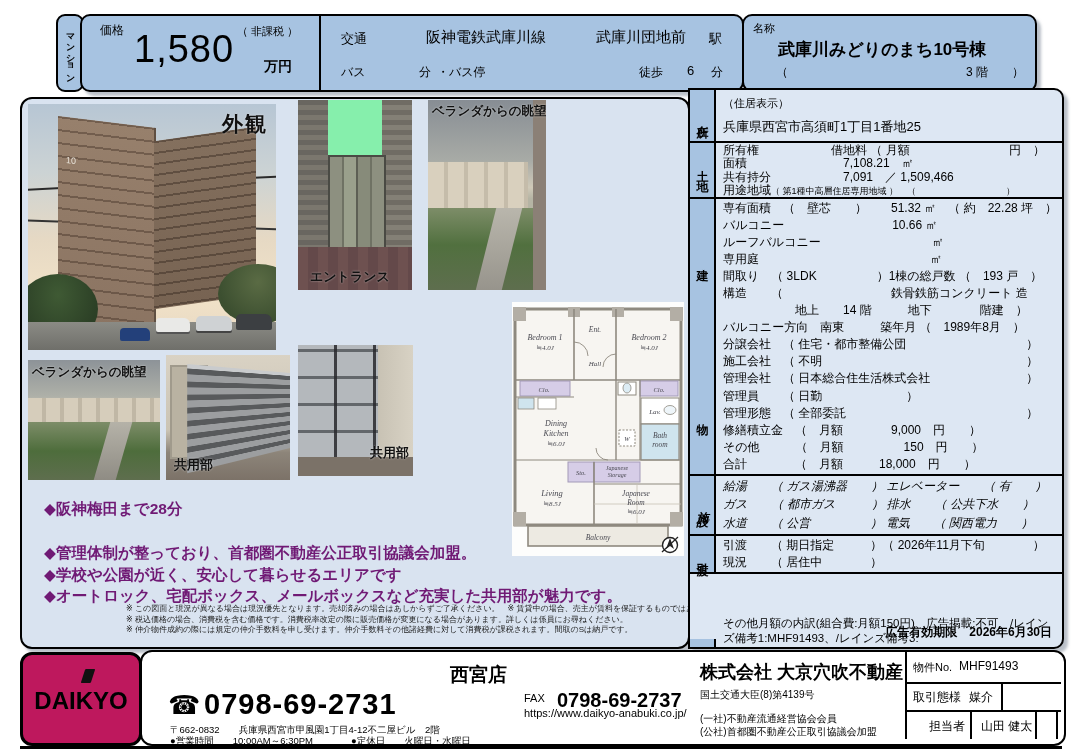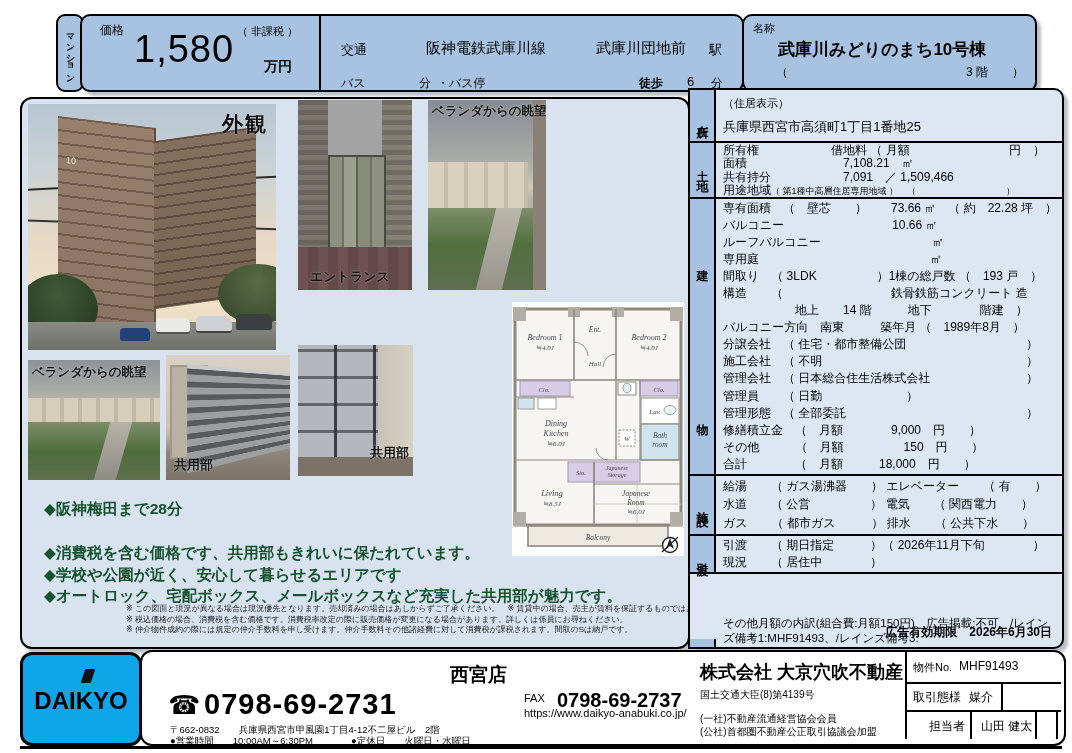--- a/index.html
+++ b/index.html
@@ -13,21 +13,21 @@
   .spec{position:absolute;left:688px;top:88px;width:372px;height:557px;border:2px solid #000;border-radius:0 10px 10px 0;background:#dde7f3;box-shadow:4px 4px 3px rgba(130,140,155,.55);display:flex;flex-direction:column;overflow:hidden;}
   .sec{display:flex;border-bottom:2px solid #000;}
   .sec:last-child{border-bottom:none;align-items:flex-end;}
   .seclabel{width:24px;background:#a7c3e1;border-right:2px solid #000;display:flex;align-items:center;justify-content:center;flex:none;}
   .seclabel span{writing-mode:vertical-rl;text-orientation:upright;font-size:12px;font-weight:600;}
   .secbody{flex:1;display:flex;flex-direction:column;justify-content:space-around;padding:1px 4px 1px 7px;overflow:hidden;}
   .trow{font-size:12px;line-height:1.12;white-space:pre;}
   
   .plabel{position:absolute;font-weight:600;color:#111;text-shadow:0 0 2px rgba(255,255,255,.6);}
   .photo{position:absolute;overflow:hidden;}
-  .bullet{position:absolute;left:44px;font-size:15.5px;font-weight:600;color:#14532d;white-space:nowrap;}
+  .bullet{position:absolute;left:44px;font-size:15.5px;font-weight:600;color:#701a75;white-space:nowrap;}
   .fineprint{position:absolute;left:126px;font-size:8px;line-height:10.5px;color:#1c1c1c;white-space:nowrap;}
   
   .cellline{position:absolute;background:#000;}
   .fp-ext{background:linear-gradient(180deg,#b7c6d4 0%,#ccd3d4 28%,#e6d9c4 55%,#f1e2c8 78%,#e6d7c2 100%);}
   svg text{font-family:"Liberation Serif","DejaVu Serif",serif;font-style:italic;fill:#4a4a52;}
 </style>
 </head>
 <body>
 
 <div class="sheet">
@@ -39,29 +39,29 @@
   <div class="abs bluebox" style="left:80px;top:14px;width:660px;height:74px;">
 
     <div class="abs" style="left:0;top:0;width:237px;height:100%;">
       <span class="abs" style="left:18px;top:6px;font-size:12px;">価格</span>
       <span class="abs" style="left:52px;top:12px;font-size:38px;letter-spacing:1px;">1,580</span>
       <span class="abs" style="left:155px;top:8px;font-size:11px;">（ 非課税 ）</span>
       <span class="abs" style="left:182px;top:42px;font-size:14px;font-weight:600;">万円</span>
     </div>
     <div class="abs" style="left:237px;top:0;width:2px;height:100%;background:#000;"></div>
 
-    <div class="abs" style="left:239px;top:15px;width:419px;height:100%;">
+    <div class="abs" style="left:239px;top:4px;width:419px;height:100%;">
       <span class="abs" style="left:20px;top:10px;font-size:13px;">交通</span>
       <span class="abs" style="left:105px;top:8px;font-size:15px;">阪神電鉄武庫川線</span>
       <span class="abs" style="left:275px;top:8px;font-size:15px;">武庫川団地前</span>
       <span class="abs" style="left:388px;top:10px;font-size:13px;">駅</span>
       <span class="abs" style="left:20px;top:44px;font-size:12px;">バス</span>
       <span class="abs" style="left:98px;top:44px;font-size:12px;">分</span>
       <span class="abs" style="left:116px;top:44px;font-size:12px;">・バス停</span>
-      <span class="abs" style="left:318px;top:44px;font-size:12px;font-weight:bold;">徒歩</span>
+      <span class="abs" style="left:318px;top:44px;font-size:12px;">徒歩</span>
       <span class="abs" style="left:366px;top:43px;font-size:13px;">6</span>
       <span class="abs" style="left:390px;top:44px;font-size:12px;">分</span>
     </div>
   </div>
 
   <div class="abs bluebox" style="left:742px;top:14px;width:291px;height:74px;">
     <span class="abs" style="left:9px;top:5px;font-size:11px;">名称</span>
     <span class="abs" style="left:34px;top:22px;font-size:17px;font-weight:700;white-space:nowrap;">武庫川みどりのまち10号棟</span>
     <span class="abs" style="left:32px;top:48px;font-size:12px;">（</span>
     <span class="abs" style="left:222px;top:48px;font-size:12px;">3 階</span>
@@ -84,21 +84,21 @@
     <div class="abs" style="left:-10px;top:170px;width:80px;height:70px;background:radial-gradient(ellipse at 50% 30%,#3f5a34,#2c4026 70%);border-radius:50%;"></div>
     <div class="abs" style="left:190px;top:160px;width:80px;height:60px;background:radial-gradient(ellipse at 50% 30%,#5a6b44,#3c4f30 70%);border-radius:50%;"></div>
     <div class="abs" style="left:0;top:218px;width:248px;height:28px;background:linear-gradient(180deg,#8b8b85,#6f6f6a);"></div>
     <div class="abs" style="left:128px;top:214px;width:34px;height:14px;background:#e9e9e7;border-radius:4px 6px 2px 2px;box-shadow:0 2px 0 #555;"></div>
     <div class="abs" style="left:168px;top:212px;width:36px;height:15px;background:#cfd2d4;border-radius:5px 7px 2px 2px;box-shadow:0 2px 0 #444;"></div>
     <div class="abs" style="left:208px;top:210px;width:36px;height:16px;background:#3c3f42;border-radius:5px 7px 2px 2px;"></div>
     <div class="abs" style="left:92px;top:224px;width:30px;height:13px;background:#23407a;border-radius:4px 5px 2px 2px;"></div>
     <span class="plabel" style="right:8px;top:6px;font-size:21px;letter-spacing:2px;">外観</span>
   </div>
 
-  <div class="photo" style="left:298px;top:100px;width:114px;height:190px;background:#a3a3a3;">
+  <div class="photo" style="left:298px;top:100px;width:114px;height:190px;background:#86efac;">
     <div class="abs" style="left:0;top:0;width:30px;height:160px;background:repeating-linear-gradient(0deg,#7b776e 0 5px,#696660 5px 10px);"></div>
     <div class="abs" style="left:84px;top:0;width:30px;height:160px;background:repeating-linear-gradient(0deg,#848076 0 5px,#706c64 5px 10px);"></div>
     <div class="abs" style="left:30px;top:55px;width:54px;height:92px;background:linear-gradient(90deg,#8d9080 0 22%,#6f7264 22% 26%,#9aa08c 26% 48%,#5d5f54 48% 52%,#878b7a 52% 74%,#6f7264 74% 78%,#8d9080 78%);border:2px solid #4a4a44;"></div>
     <div class="abs" style="left:0;top:147px;width:114px;height:43px;background:repeating-linear-gradient(90deg,#6e5150 0 10px,#64494a 10px 20px),#6e5150;"></div>
     <span class="plabel" style="left:12px;bottom:4px;font-size:13px;">エントランス</span>
   </div>
 
   <div class="photo" style="left:428px;top:100px;width:118px;height:190px;background:linear-gradient(180deg,#878d94 0%,#a8aba6 32%,#cfc9b8 46%,#b5b4a4 52%);">
     <div class="abs" style="left:0;top:62px;width:100px;height:48px;background:repeating-linear-gradient(90deg,#d9d0be 0 16px,#c5bcaa 16px 20px);box-shadow:0 2px 0 rgba(0,0,0,.2);"></div>
     <div class="abs" style="left:0;top:108px;width:118px;height:82px;background:linear-gradient(180deg,#7d8d68 0%,#51703f 45%,#5e6e4e 100%);"></div>
@@ -199,21 +199,21 @@
       <text x="40" y="194" font-size="8.5" text-anchor="middle">Living</text>
       <text x="40" y="204" font-size="7" text-anchor="middle">≒8.5J</text>
       <text x="124" y="194" font-size="7.5" text-anchor="middle">Japanese</text>
       <text x="124" y="203" font-size="7.5" text-anchor="middle">Room</text>
       <text x="124" y="212" font-size="7" text-anchor="middle">≒6.0J</text>
       <text x="86" y="238" font-size="7.5" text-anchor="middle">Balcony</text>
     </svg>
   </div>
 
   <div class="bullet" style="top:499px;">◆阪神梅田まで28分</div>
-  <div class="bullet" style="top:543px;">◆消費税を含む価格です、共用部もきれいに保たれています。</div>
+  <div class="bullet" style="top:543px;">◆管理体制が整っており、首都圏不動産公正取引協議会加盟。</div>
   <div class="bullet" style="top:565px;">◆学校や公園が近く、安心して暮らせるエリアです</div>
   <div class="bullet" style="top:586px;">◆オートロック、宅配ボックス、メールボックスなど充実した共用部が魅力です。</div>
 
   <div class="fineprint" style="top:604px;">※ この図面と現況が異なる場合は現況優先となります。売却済みの場合はあしからずご了承ください。　※ 賃貸中の場合、売主が賃料を保証するものではありません。</div>
   <div class="fineprint" style="top:625px;">※ 仲介物件成約の際には規定の仲介手数料を申し受けます。仲介手数料その他諸経費に対して消費税が課税されます。間取のSは納戸です。</div>
   <div class="fineprint" style="top:614.5px;">※ 税込価格の場合、消費税を含む価格です。消費税率改定の際に販売価格が変更になる場合があります。詳しくは係員にお尋ねください。</div>
 
   <div class="spec">
 
     <div class="sec" style="height:51px;">
@@ -237,47 +237,47 @@
         <div class="trow"><span>用途地域</span><span class="sm" style="font-size:9px;">（ 第1種中高層住居専用地域 ）　（　　　　　　　　　　）</span></div>
       </div>
     </div>
 
     <div class="sec" style="height:275px;position:relative;">
       <div class="seclabel" style="flex-direction:column;justify-content:space-between;padding:60px 0;">
         <span>建</span>
         <span>物</span>
       </div>
       <div class="secbody">
-        <div class="trow">専有面積　（　壁芯　　）　　73.66 ㎡　（ 約　22.28 坪　）</div>
+        <div class="trow">専有面積　（　壁芯　　）　　51.32 ㎡　（ 約　22.28 坪　）</div>
         <div class="trow">バルコニー　　　　　　　　　10.66 ㎡</div>
         <div class="trow">ルーフバルコニー　　　　　　　　　 ㎡</div>
         <div class="trow">専用庭　　　　　　　　　　　　　　 ㎡</div>
         <div class="trow">間取り　（ 3LDK　　　　　）1棟の総戸数 （　193 戸　）</div>
         <div class="trow">構造　　（　　　　　　　　　鉄骨鉄筋コンクリート 造</div>
         <div class="trow">　　　　　　地上　　14 階　　　地下　　　　階建　）</div>
         <div class="trow">バルコニー方向　南東　　　築年月 （　1989年8月　）</div>
         <div class="trow">分譲会社　（ 住宅・都市整備公団　　　　　　　　　　）</div>
         <div class="trow">施工会社　（ 不明　　　　　　　　　　　　　　　　　）</div>
         <div class="trow">管理会社　（ 日本総合住生活株式会社　　　　　　　　）</div>
         <div class="trow">管理員　　（ 日勤　　　　　　　）</div>
         <div class="trow">管理形態　（ 全部委託　　　　　　　　　　　　　　　）</div>
         <div class="trow">修繕積立金　（　月額　　　　9,000　円　　）</div>
         <div class="trow">その他　　　（　月額　　　　　150　円　　）</div>
         <div class="trow">合計　　　　（　月額　　　18,000　円　　）</div>
       </div>
     </div>
 
-    <div class="sec" style="height:58px;">
+    <div class="sec" style="height:58px;font-style:italic;">
       <div class="seclabel">
           <span style="letter-spacing:4px;">施設</span>
         </div>
       <div class="secbody">
         <div class="trow">給湯　　（ ガス湯沸器　　） エレベーター　　（ 有　　）</div>
+        <div class="trow">ガス　　（ 都市ガス　　　） 排水　　（ 公共下水　　）</div>
         <div class="trow">水道　　（ 公営　　　　　） 電気　　（ 関西電力　　）</div>
-        <div class="trow">ガス　　（ 都市ガス　　　） 排水　　（ 公共下水　　）</div>
       </div>
     </div>
 
     <div class="sec" style="height:36px;">
       <div class="seclabel">
           <span>引渡</span>
         </div>
       <div class="secbody">
         <div class="trow">引渡　　（ 期日指定　　　）（ 2026年11月下旬　　　　）</div>
         <div class="trow">現況　　（ 居住中　　　　）</div>
@@ -288,21 +288,21 @@
       <div class="seclabel">
           <span style="letter-spacing:4px;">備考</span>
         </div>
       <div class="secbody" style="justify-content:flex-start;position:relative;">
         <div style="font-size:11.5px;line-height:15px;padding-top:2px;">その他月額の内訳(組合費:月額150円)、広告掲載:不可、/レインズ備考1:MHF91493、/レインズ備考3:</div>
         <div style="position:absolute;right:10px;bottom:6px;font-size:12px;font-weight:600;">広告有効期限　2026年6月30日</div>
       </div>
     </div>
   </div>
 
-  <div class="abs" style="left:20px;top:652px;width:116px;height:88px;border:3px solid #000;border-radius:12px;background:#0ea5e9;">
+  <div class="abs" style="left:20px;top:652px;width:116px;height:88px;border:3px solid #000;border-radius:12px;background:#be185d;">
     <div class="abs" style="left:50%;top:14px;width:10px;height:14px;background:#111;transform:translateX(2px) skewX(-18deg);border-radius:1px;"></div>
     <span class="abs" style="left:0;right:0;top:32px;text-align:center;font-size:24px;font-weight:700;letter-spacing:0px;font-family:'Liberation Sans','DejaVu Sans',sans-serif;">DAIKYO</span>
   </div>
 
   <div class="abs" style="left:140px;top:650px;width:922px;height:92px;border:2.5px solid #000;border-radius:12px;background:#fff;">
     <span class="abs" style="left:308px;top:10px;font-size:19px;font-weight:700;">西宮店</span>
     <span class="abs" style="left:26px;top:38px;font-size:26px;">☎</span>
     <span class="abs" style="left:62px;top:36px;font-size:29px;font-weight:700;letter-spacing:1px;">0798-69-2731</span>
     <span class="abs" style="left:28px;top:72px;font-size:9.5px;white-space:nowrap;">〒662-0832　　兵庫県西宮市甲風園1丁目4-12不二屋ビル　2階</span>
     <span class="abs" style="left:28px;top:83px;font-size:9.5px;white-space:nowrap;">●営業時間　　10:00AM～6:30PM　　　　●定休日　　火曜日・水曜日</span>

